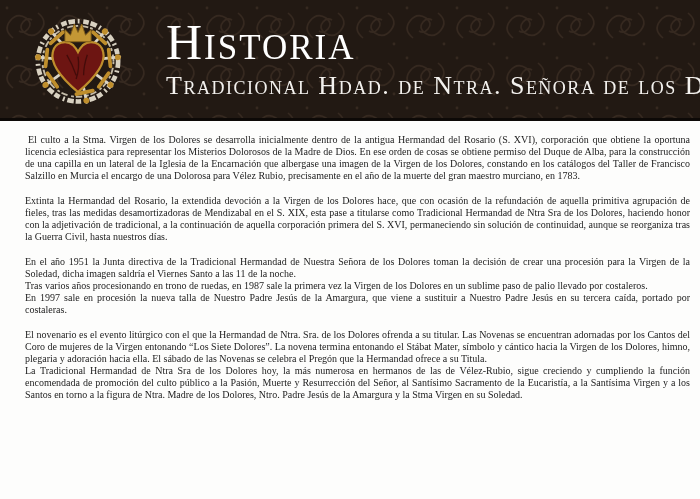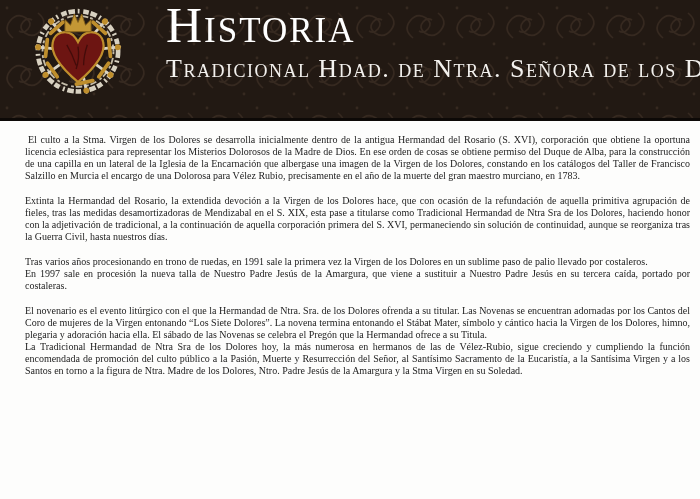--- a/index.html
+++ b/index.html
@@ -4,21 +4,21 @@
 <style>
   * { margin:0; padding:0; box-sizing:border-box; }
   html,body { width:700px; height:499px; }
   body { font-family:"Liberation Serif", serif; background:#ffffff; }
   .page { width:700px; height:499px; overflow:hidden; background:#fdfdfc; }
 
   
   .header {
     position:relative; height:121px; background:#221913;
     border-bottom:3px solid #0d0907;
-    display:flex; 
+    display:flex; align-items:center;
   }
   .pattern-svg { position:absolute; left:0; top:0; width:100%; height:100%; }
   .emblem { position:relative; z-index:1; margin-left:22px; flex:0 0 auto; }
   .titles { position:relative; z-index:1; margin-left:32px; color:#ffffff; }
   .title {
     font-variant:small-caps; font-weight:400;
     font-size:50px; line-height:1.02; letter-spacing:2px;
   }
   .subtitle {
     font-variant:small-caps; font-weight:400;
@@ -114,21 +114,22 @@
 
     <div class="section">
       <p class="first-indent">El culto a la Stma. Virgen de los Dolores se desarrolla inicialmente dentro de la antigua Hermandad del Rosario (S. XVI), corporación que obtiene la oportuna licencia eclesiástica para representar los Misterios Dolorosos de la Madre de Dios. En ese orden de cosas se obtiene permiso del Duque de Alba, para la construcción de una capilla en un lateral de la Iglesia de la Encarnación que albergase una imagen de la Virgen de los Dolores, constando en los catálogos del Taller de Francisco Salzillo en Murcia el encargo de una Dolorosa para Vélez Rubio, precisamente en el año de la muerte del gran maestro murciano, en 1783.</p>
     </div>
 
     <div class="section">
       <p>Extinta la Hermandad del Rosario, la extendida devoción a la Virgen de los Dolores hace, que con ocasión de la refundación de aquella primitiva agrupación de fieles, tras las medidas desamortizadoras de Mendizabal en el S. XIX, esta pase a titularse como Tradicional Hermandad de Ntra Sra de los Dolores, haciendo honor con la adjetivación de tradicional, a la continuación de aquella corporación primera del S. XVI, permaneciendo sin solución de continuidad, aunque se reorganiza tras la Guerra Civil, hasta nuestros días.</p>
     </div>
 
     <div class="section">
-      <p>Tras varios años procesionando en trono de ruedas, en 1991 sale la primera vez la Virgen de los Dolores en un sublime paso de palio llevado por costaleros.</p>
+      <p>En el año 1951 la Junta directiva de la Tradicional Hermandad de Nuestra Señora de los Dolores toman la decisión de crear una procesión para la Virgen de la Soledad, dicha imagen saldría el Viernes Santo a las 11 de la noche.</p>
+      <p>Tras varios años procesionando en trono de ruedas, en 1987 sale la primera vez la Virgen de los Dolores en un sublime paso de palio llevado por costaleros.</p>
       <p>En 1997 sale en procesión la nueva talla de Nuestro Padre Jesús de la Amargura, que viene a sustituir a Nuestro Padre Jesús en su tercera caída, portado por costaleras.</p>
     </div>
 
     <div class="section">
       <p>El novenario es el evento litúrgico con el que la Hermandad de Ntra. Sra. de los Dolores ofrenda a su titular. Las Novenas se encuentran adornadas por los Cantos del Coro de mujeres de la Virgen entonando “Los Siete Dolores”. La novena termina entonando el Stábat Mater, símbolo y cántico hacia la Virgen de los Dolores, himno, plegaria y adoración hacia ella. El sábado de las Novenas se celebra el Pregón que la Hermandad ofrece a su Titula.</p>
       <p>La Tradicional Hermandad de Ntra Sra de los Dolores hoy, la más numerosa en hermanos de las de Vélez-Rubio, sigue creciendo y cumpliendo la función encomendada de promoción del culto público a la Pasión, Muerte y Resurrección del Señor, al Santísimo Sacramento de la Eucaristía, a la Santísima Virgen y a los Santos en torno a la figura de Ntra. Madre de los Dolores, Ntro. Padre Jesús de la Amargura y la Stma Virgen en su Soledad.</p>
     </div>
 
   </div>
 </div>

